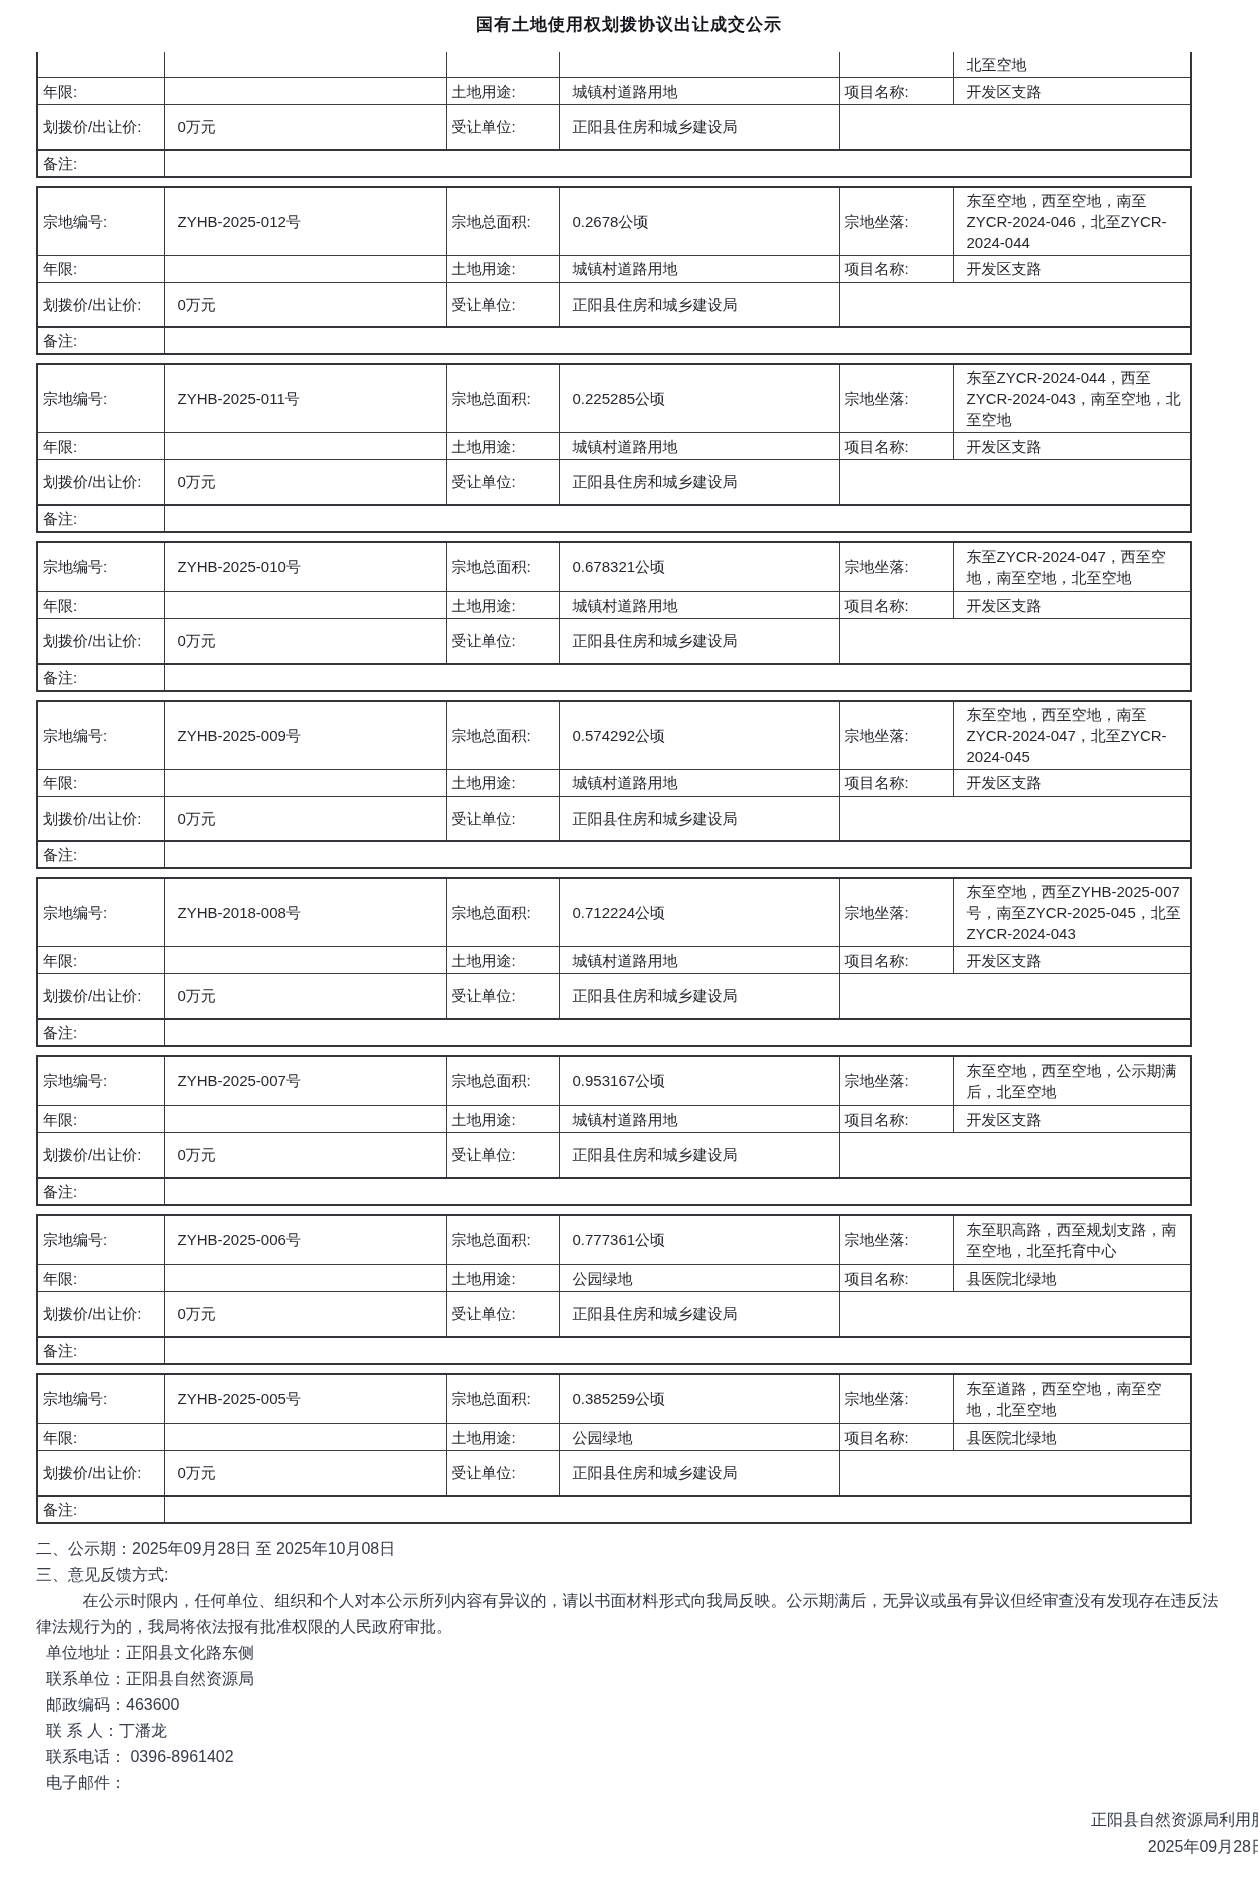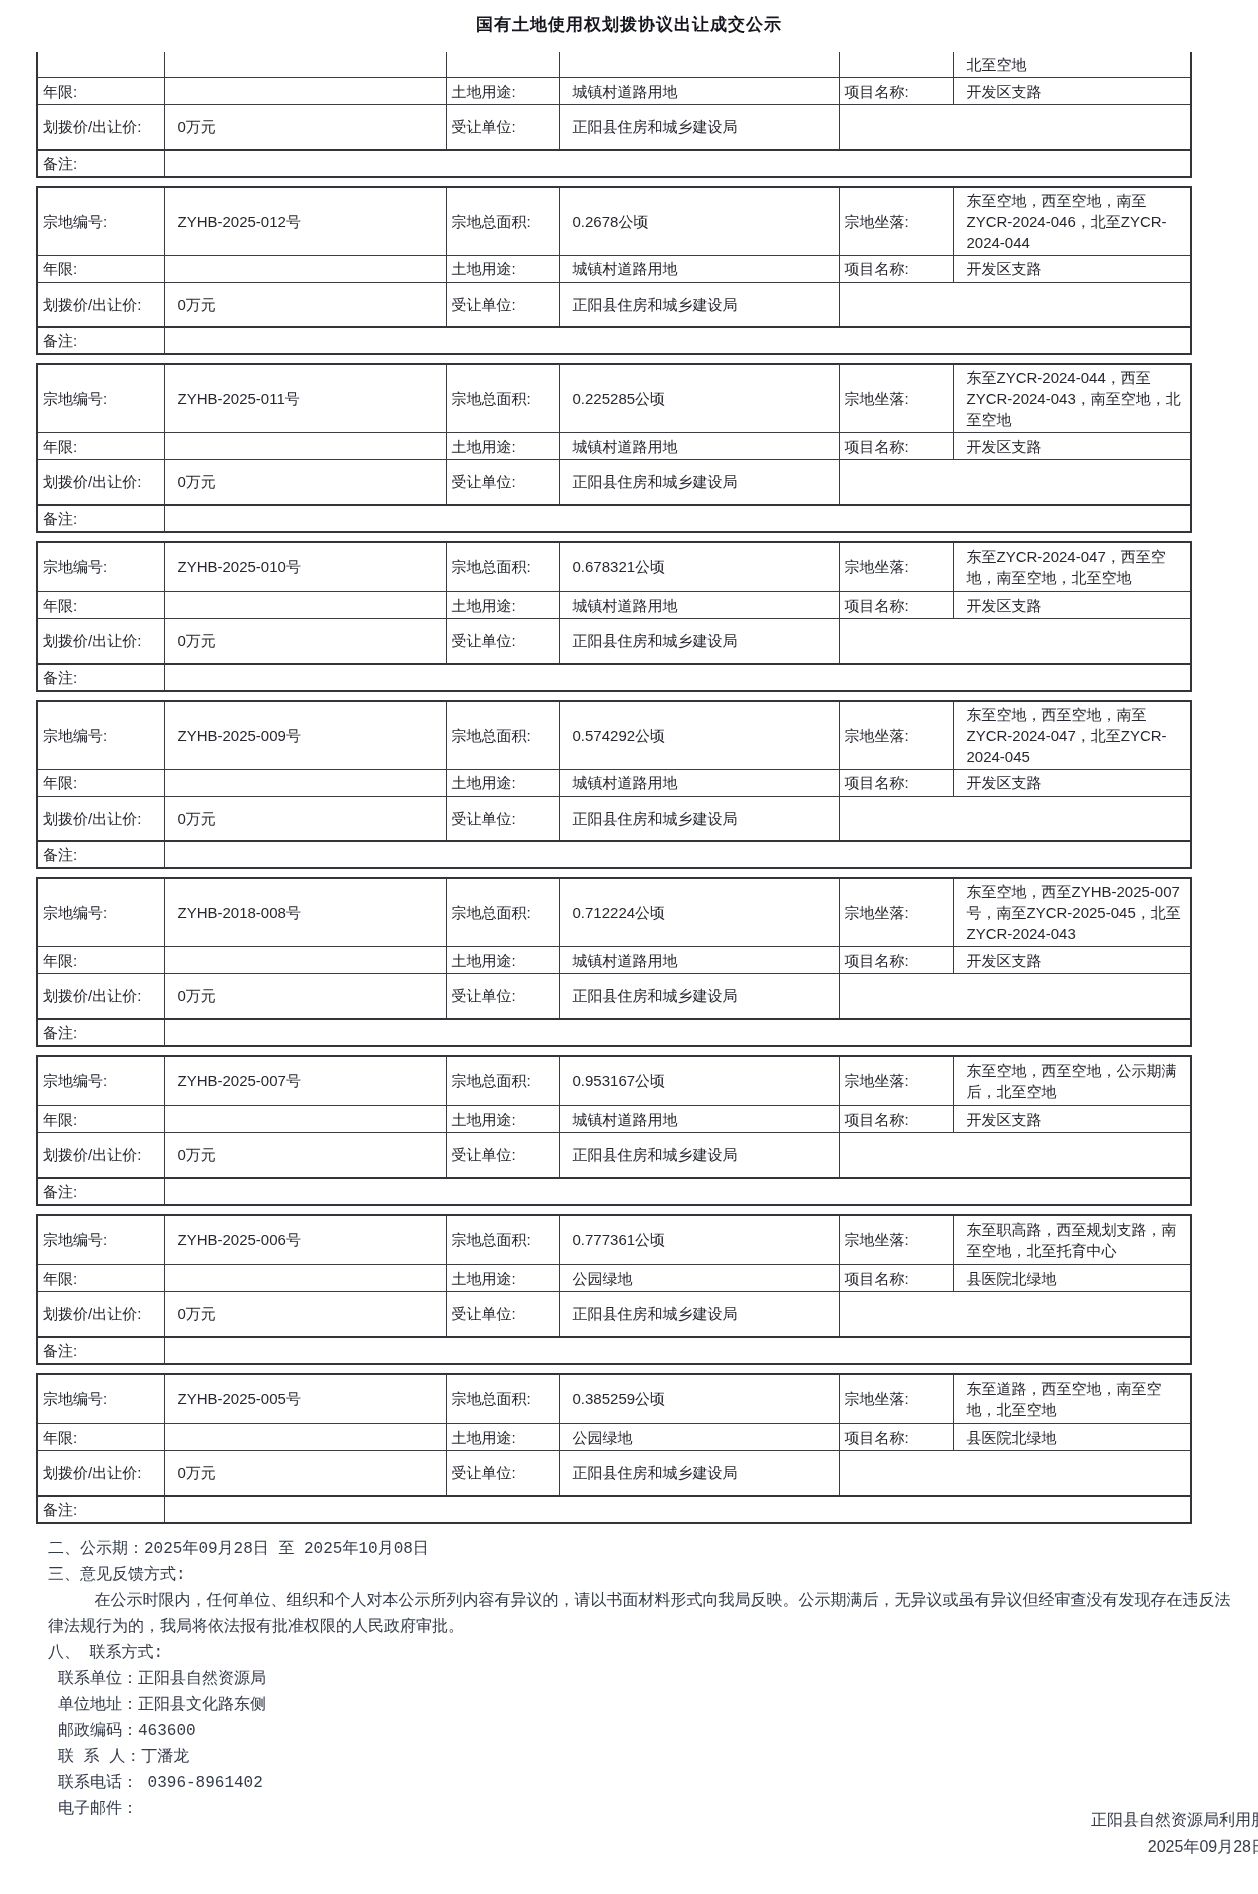--- a/index.html
+++ b/index.html
@@ -35,22 +35,22 @@
   .parcel-table td.lbl { padding-left:5px; padding-right:2px; }
   .row-head td   { height:50px; }
   .row-term td   { height:27px; }
   .row-price td  { height:45px; }
   .row-remarks td{ height:25px; border-top:2px solid #33353a; }
   
   .parcel-table.partial { border-top:0; }
   .parcel-table.partial .row-head td { height:23px; border-top:0; }
   
   .footer {
-    width:1196px; margin:12px 0 0 48px;
-    font-size:16px; line-height:26px; color:#343b49;font-family:Liberation Mono, monospace;
+    width:1196px; margin:12px 0 0 36px;
+    font-size:16px; line-height:26px; color:#343b49;
   }
   .footer .line { white-space:nowrap; }
   .footer .para { text-indent:2.9em; }
   .footer .contacts { margin-left:10px; }
   .signature {
     position:absolute; top:1806px; left:0; right:-9px;
     text-align:right; font-size:16px; line-height:27px; color:#343b49;
   }
 </style>
 </head>
@@ -420,24 +420,23 @@
         <td colspan="5"></td>
       </tr>
     </tbody>
       </table>
   </div>
 
   <div class="footer">
     <div class="line">二、公示期：2025年09月28日 至 2025年10月08日</div>
     <div class="line">三、意见反馈方式:</div>
     <div class="para">在公示时限内，任何单位、组织和个人对本公示所列内容有异议的，请以书面材料形式向我局反映。公示期满后，无异议或虽有异议但经审查没有发现存在违反法律法规行为的，我局将依法报有批准权限的人民政府审批。</div>
-    <div class="line">八、 联系方式:</div>
     <div class="contacts">
+        <div class="line">单位地址：正阳县文化路东侧</div>
         <div class="line">联系单位：正阳县自然资源局</div>
-        <div class="line">单位地址：正阳县文化路东侧</div>
         <div class="line">邮政编码：463600</div>
         <div class="line">联 系 人：丁潘龙</div>
         <div class="line">联系电话： 0396-8961402</div>
         <div class="line">电子邮件：</div>
       </div>
   </div>
 
   <div class="signature">
     <div>正阳县自然资源局利用股</div>
     <div>2025年09月28日</div>

